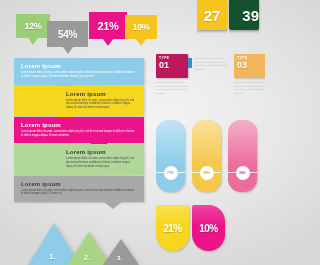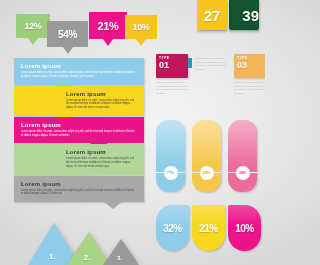--- a/index.html
+++ b/index.html
@@ -202,24 +202,20 @@
 
     <div class="bar shadow-xs" style="background:#ec6d9c;">
       <span class="gloss"></span>
       <span class="rule"></span>
       <span class="bar-badge" style="color:#e03b7d;">38%</span>
     </div>
   </div>
 
   <div class="pods">
 
-    <div class="pod shadow-xs" style="background:#8ecdea;border-radius:17px 2px 17px 17px;">
-      <span class="gl" style="border-radius:17px 2px 0 0;"></span>
-      <span>32%</span>
-    </div>
 
     <div class="pod shadow-xs" style="background:#f6d71d;border-radius:2px 2px 17px 17px;">
       <span class="gl"></span>
       <span>21%</span>
     </div>
 
     <div class="pod shadow-xs" style="background:#ec1289;border-radius:2px 17px 17px 17px;">
       <span class="gl" style="border-radius:2px 17px 0 0;"></span>
       <span>10%</span>
     </div>

